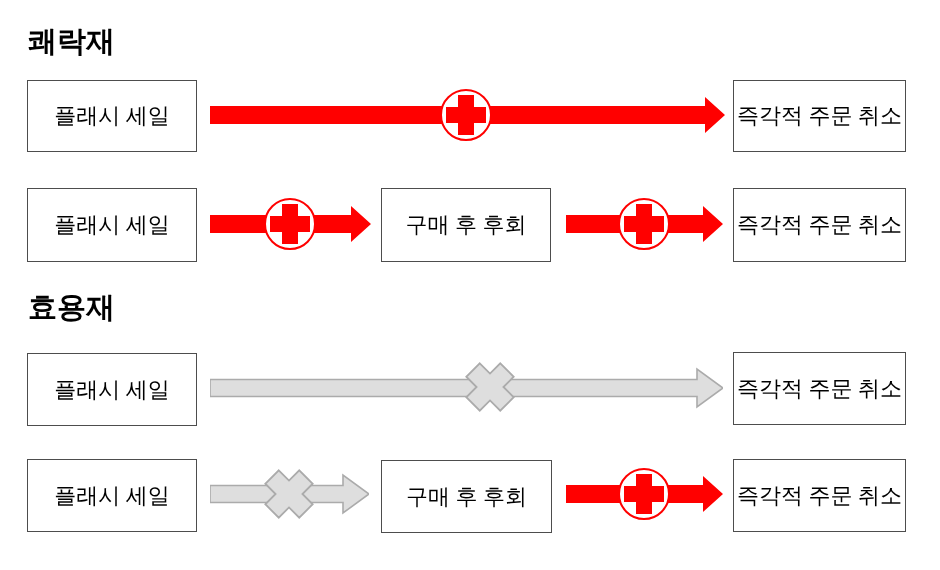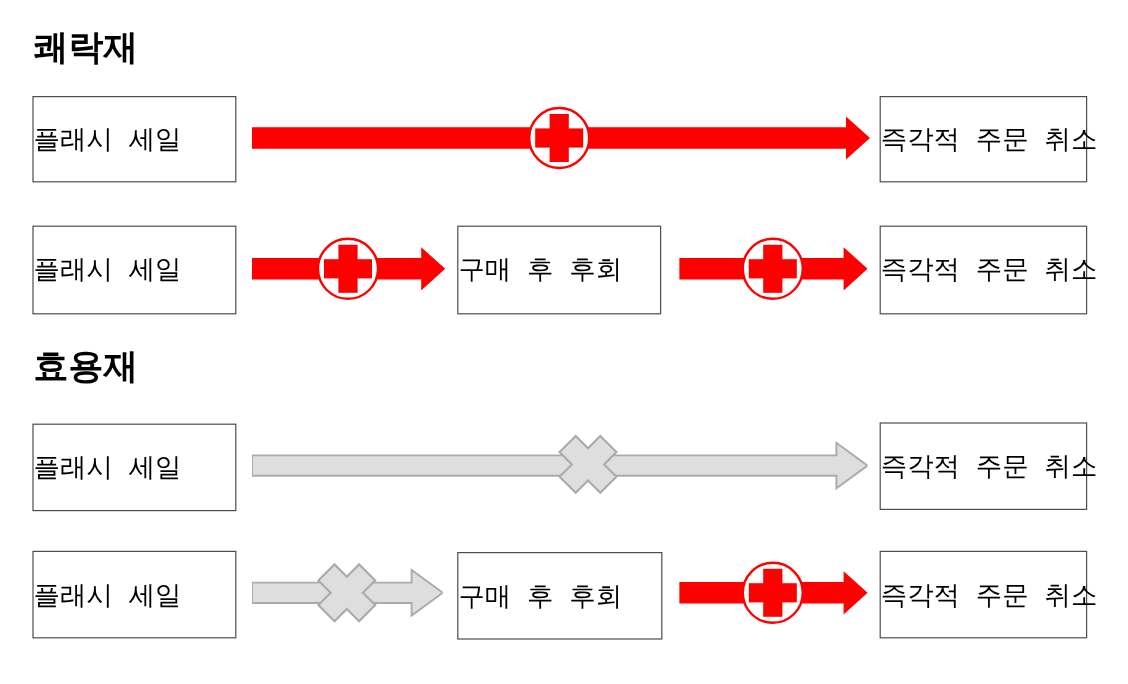--- a/index.html
+++ b/index.html
@@ -6,30 +6,30 @@
     --red:#FF0000;
     --gray-fill:#DEDEDE;
     --gray-stroke:#ABABAB;
     --box-border:#4D4D4D;
     --text:#000000;
     --bg:#FFFFFF;
   }
   html,body{margin:0;padding:0;background:var(--bg);}
   .canvas{
     position:relative;width:927px;height:570px;background:var(--bg);
-    overflow:hidden;font-family:Liberation Mono, monospace;
+    overflow:hidden;font-family:Liberation Serif, serif;
     color:var(--text);
   }
   .sec-title{
     position:absolute;margin:0;font-size:29px;font-weight:800;
     letter-spacing:0;color:var(--text);line-height:1.1;
   }
   .node{
     position:absolute;background:#fff;border:1.5px solid var(--box-border);
-    box-sizing:border-box;display:flex;align-items:center;justify-content:flex-start;
+    box-sizing:border-box;display:flex;align-items:center;justify-content:center;
     font-size:22px;color:var(--text);white-space:nowrap;
   }
   .arrow{position:absolute;display:block;}
   .arrow-red polygon{fill:var(--red);stroke:none;}
   .arrow-gray polygon{fill:var(--gray-fill);stroke:var(--gray-stroke);stroke-width:1.6;}
   .plus-badge{
     position:absolute;width:52px;height:52px;border-radius:50%;
     background:#fff;border:2.2px solid var(--red);box-sizing:border-box;
   }
   .plus-badge .ph{

